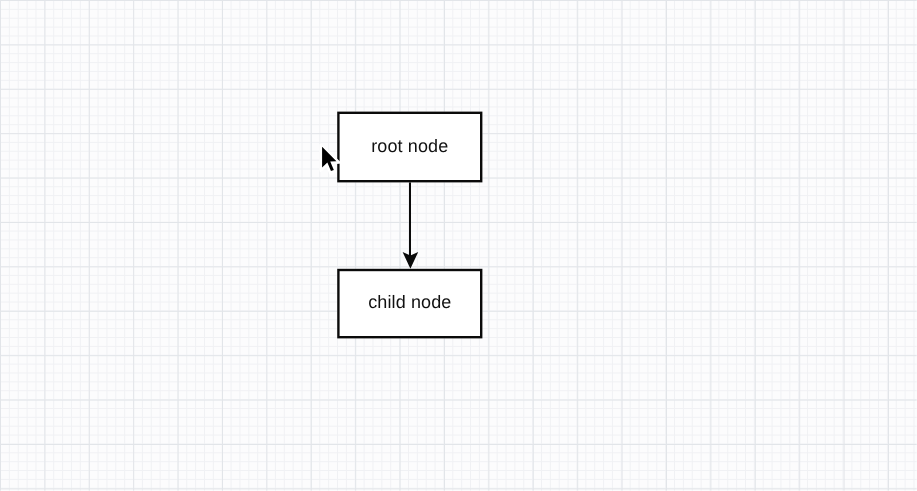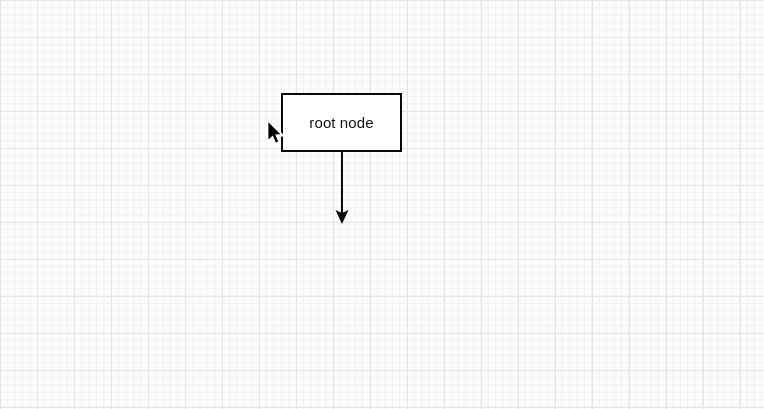--- a/index.html
+++ b/index.html
@@ -93,19 +93,22 @@
     <g>
       <line x1="342" y1="152" x2="342" y2="216" stroke="#0a0a0a" stroke-width="1.6" shape-rendering="crispEdges"></line>
       <polygon points="342,224 335.5,210 342,213 348.5,210" fill="#0a0a0a"></polygon>
     </g>
   </svg>
 
   <div class="node" id="node-root">
     <span class="node-label">root node</span>
   </div>
 
+  <div class="node" id="node-child">
+    <span class="node-label">child node</span>
+  </div>
 
   <svg id="cursor" viewBox="0 0 20 30" width="20" height="30" xmlns="http://www.w3.org/2000/svg">
     <polygon points="1.2,0.8 1.2,22.2 6.4,17.2 9.6,24.8 13.6,23.0 10.4,15.8 16.6,15.4" fill="#ffffff" stroke="#ffffff" stroke-width="2.2" stroke-linejoin="round"></polygon>
     <polygon points="2.4,2.2 2.4,19.6 6.8,15.4 9.8,22.6 12.2,21.6 9.2,14.6 14.4,14.3" fill="#000000"></polygon>
   </svg>
 
 </div>
 
 </body></html>

